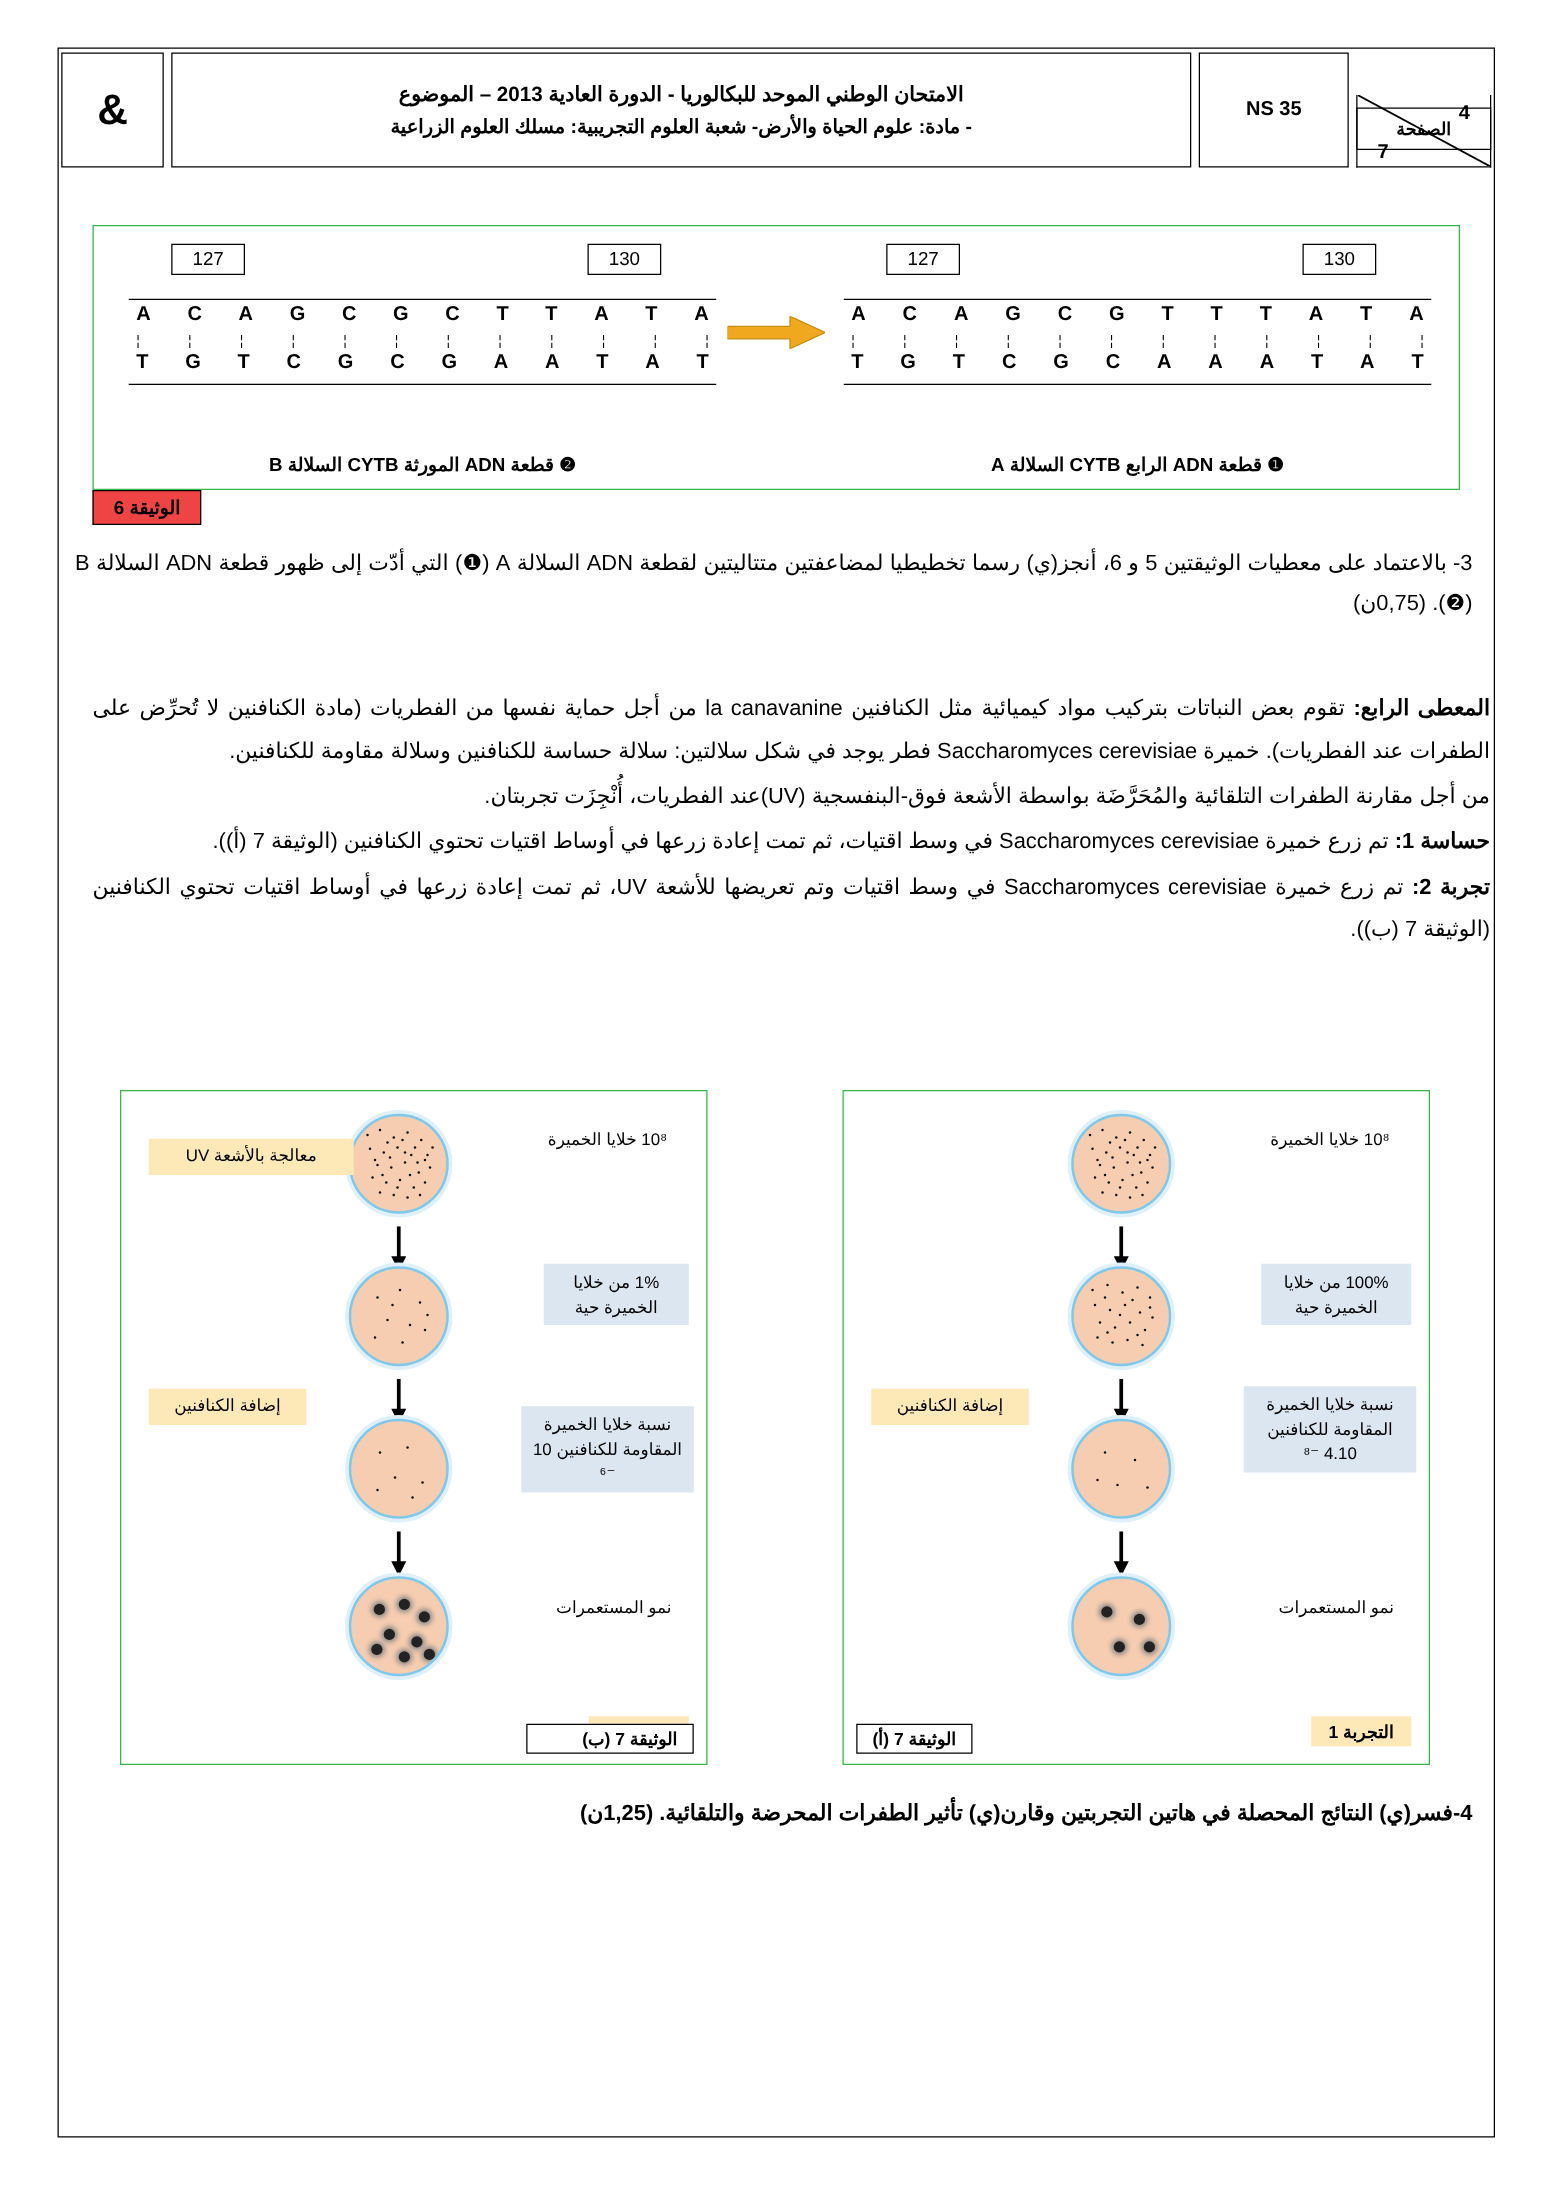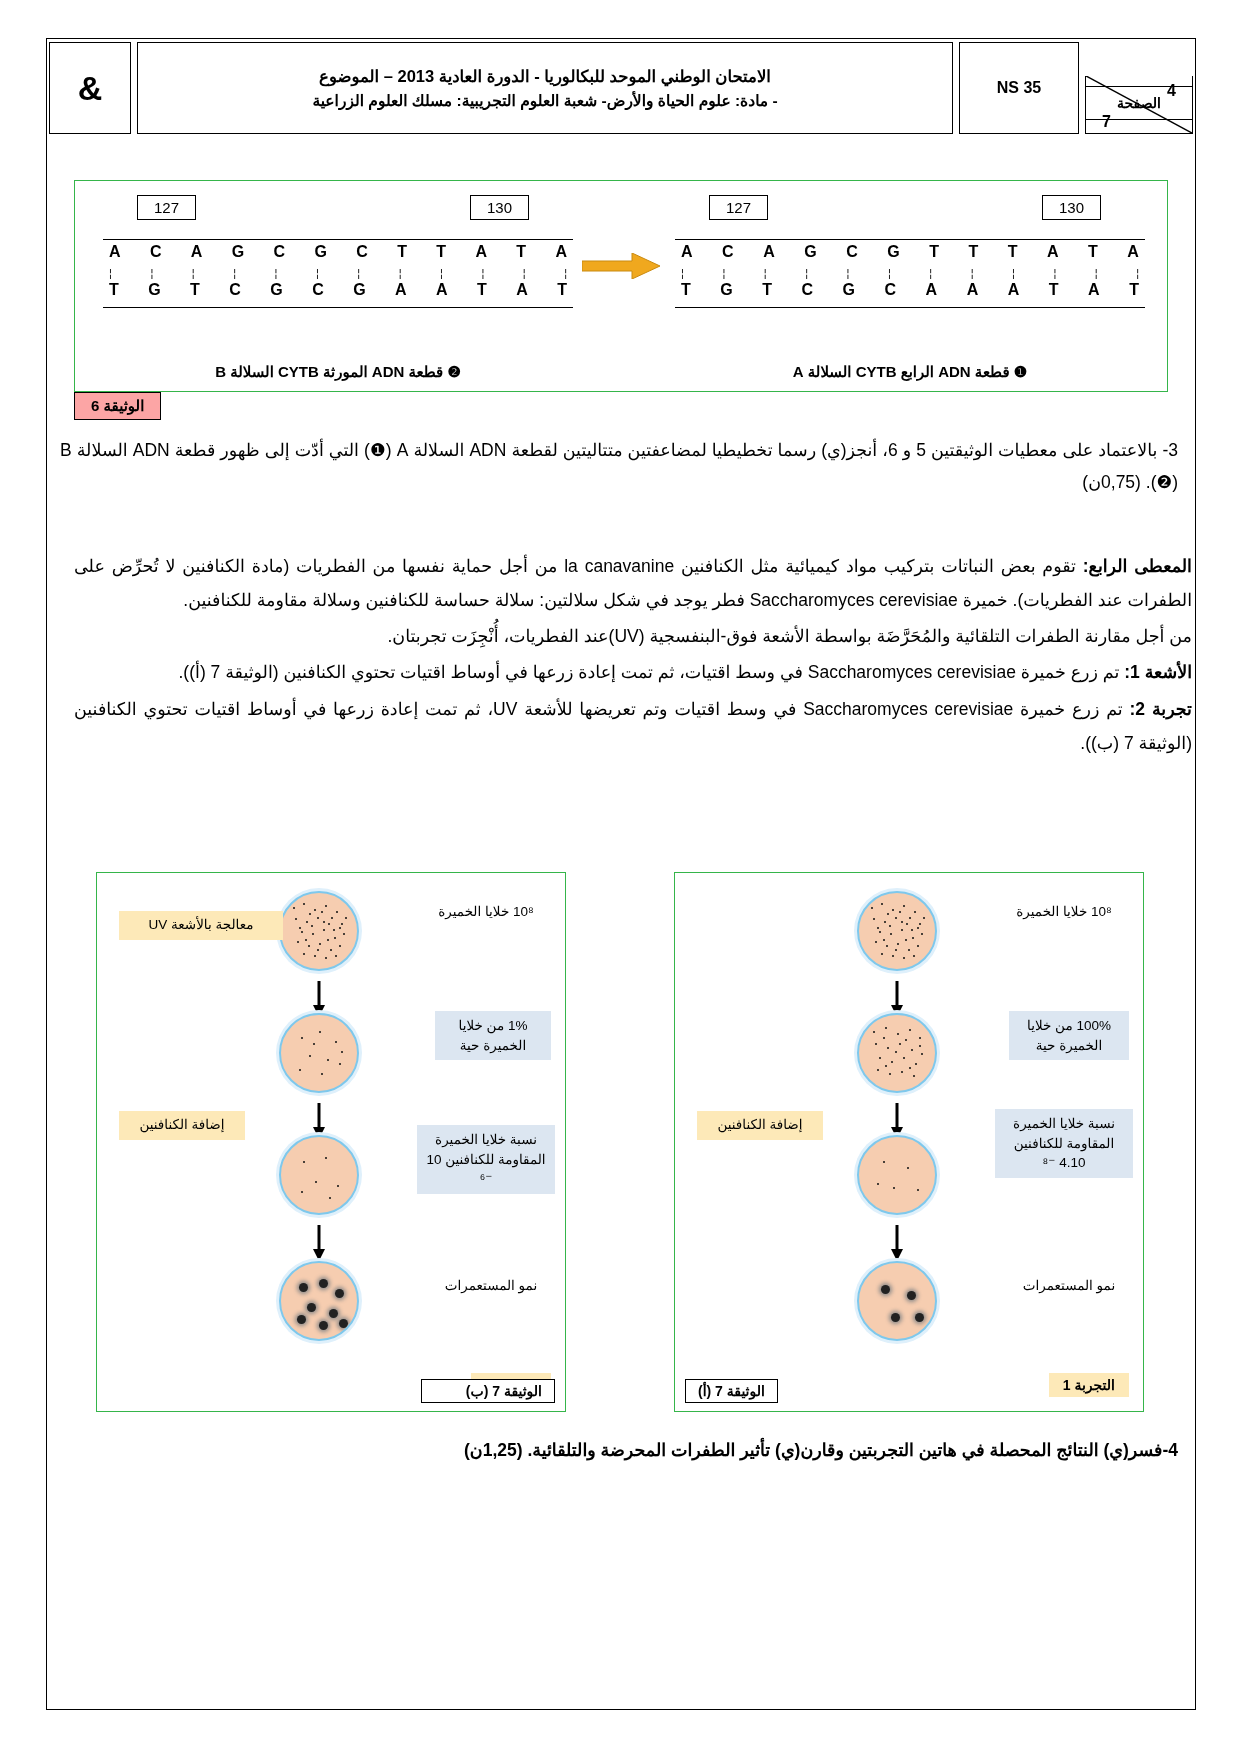--- a/index.html
+++ b/index.html
@@ -92,21 +92,21 @@
     position:absolute; bottom:6px; left:0; right:0; text-align:center;
     font-size:15px; font-weight:bold;
   }
   .arrow-mid{
     position:absolute; left:50%; top:72px; transform:translateX(-50%);
     width:78px; height:26px;
   }
   .doc6-label{
     position:absolute; left:74px; top:392px;
     border:1px solid #000; padding:4px 16px; font-size:15px; font-weight:bold;
-    background:#fca5a5;
+    background:#ef4444;
   }
 
   
   .q3{
     position:absolute; right:46px; top:434px; width:1150px;
     padding:0 16px; font-size:17.5px; line-height:1.85; text-align:justify;
   }
   .para4{
     position:absolute; right:32px; top:538px; width:1150px;
     padding:0 16px; font-size:17.5px; line-height:1.95; text-align:justify;margin-top:11px;
@@ -305,21 +305,21 @@
 <div class="q3">
   <span>3- بالاعتماد على معطيات الوثيقتين 5 و 6، أنجز(ي) رسما تخطيطيا لمضاعفتين متتاليتين لقطعة ADN السلالة A (❶) التي أدّت إلى ظهور قطعة ADN السلالة B (❷). (0,75ن)</span>
 </div>
 
 <div class="para4">
   <p>
     <b>المعطى الرابع:</b><span> تقوم بعض النباتات بتركيب مواد كيميائية مثل الكنافنين la canavanine من أجل حماية نفسها من الفطريات (مادة الكنافنين لا تُحرِّض على الطفرات عند الفطريات). خميرة Saccharomyces cerevisiae فطر يوجد في شكل سلالتين: سلالة حساسة للكنافنين وسلالة مقاومة للكنافنين.</span>
   </p>
   <p>من أجل مقارنة الطفرات التلقائية والمُحَرَّضَة بواسطة الأشعة فوق-البنفسجية (UV)عند الفطريات، أُنْجِزَت تجربتان.</p>
   <p>
-    <b>الأشعة 1:</b><span> تم زرع خميرة Saccharomyces cerevisiae في وسط اقتيات، ثم تمت إعادة زرعها في أوساط اقتيات تحتوي الكنافنين (الوثيقة 7 (أ)).</span>
+    <b>حساسة 1:</b><span> تم زرع خميرة Saccharomyces cerevisiae في وسط اقتيات، ثم تمت إعادة زرعها في أوساط اقتيات تحتوي الكنافنين (الوثيقة 7 (أ)).</span>
   </p>
   <p>
     <b>تجربة 2:</b><span> تم زرع خميرة Saccharomyces cerevisiae في وسط اقتيات وتم تعريضها للأشعة UV، ثم تمت إعادة زرعها في أوساط اقتيات تحتوي الكنافنين (الوثيقة 7 (ب)).</span>
   </p>
 </div>
 
 <div class="doc7 a">
 
   <div class="plain-label" style="right:14px; top:30px; width:130px;">10⁸ خلايا الخميرة</div>
 

